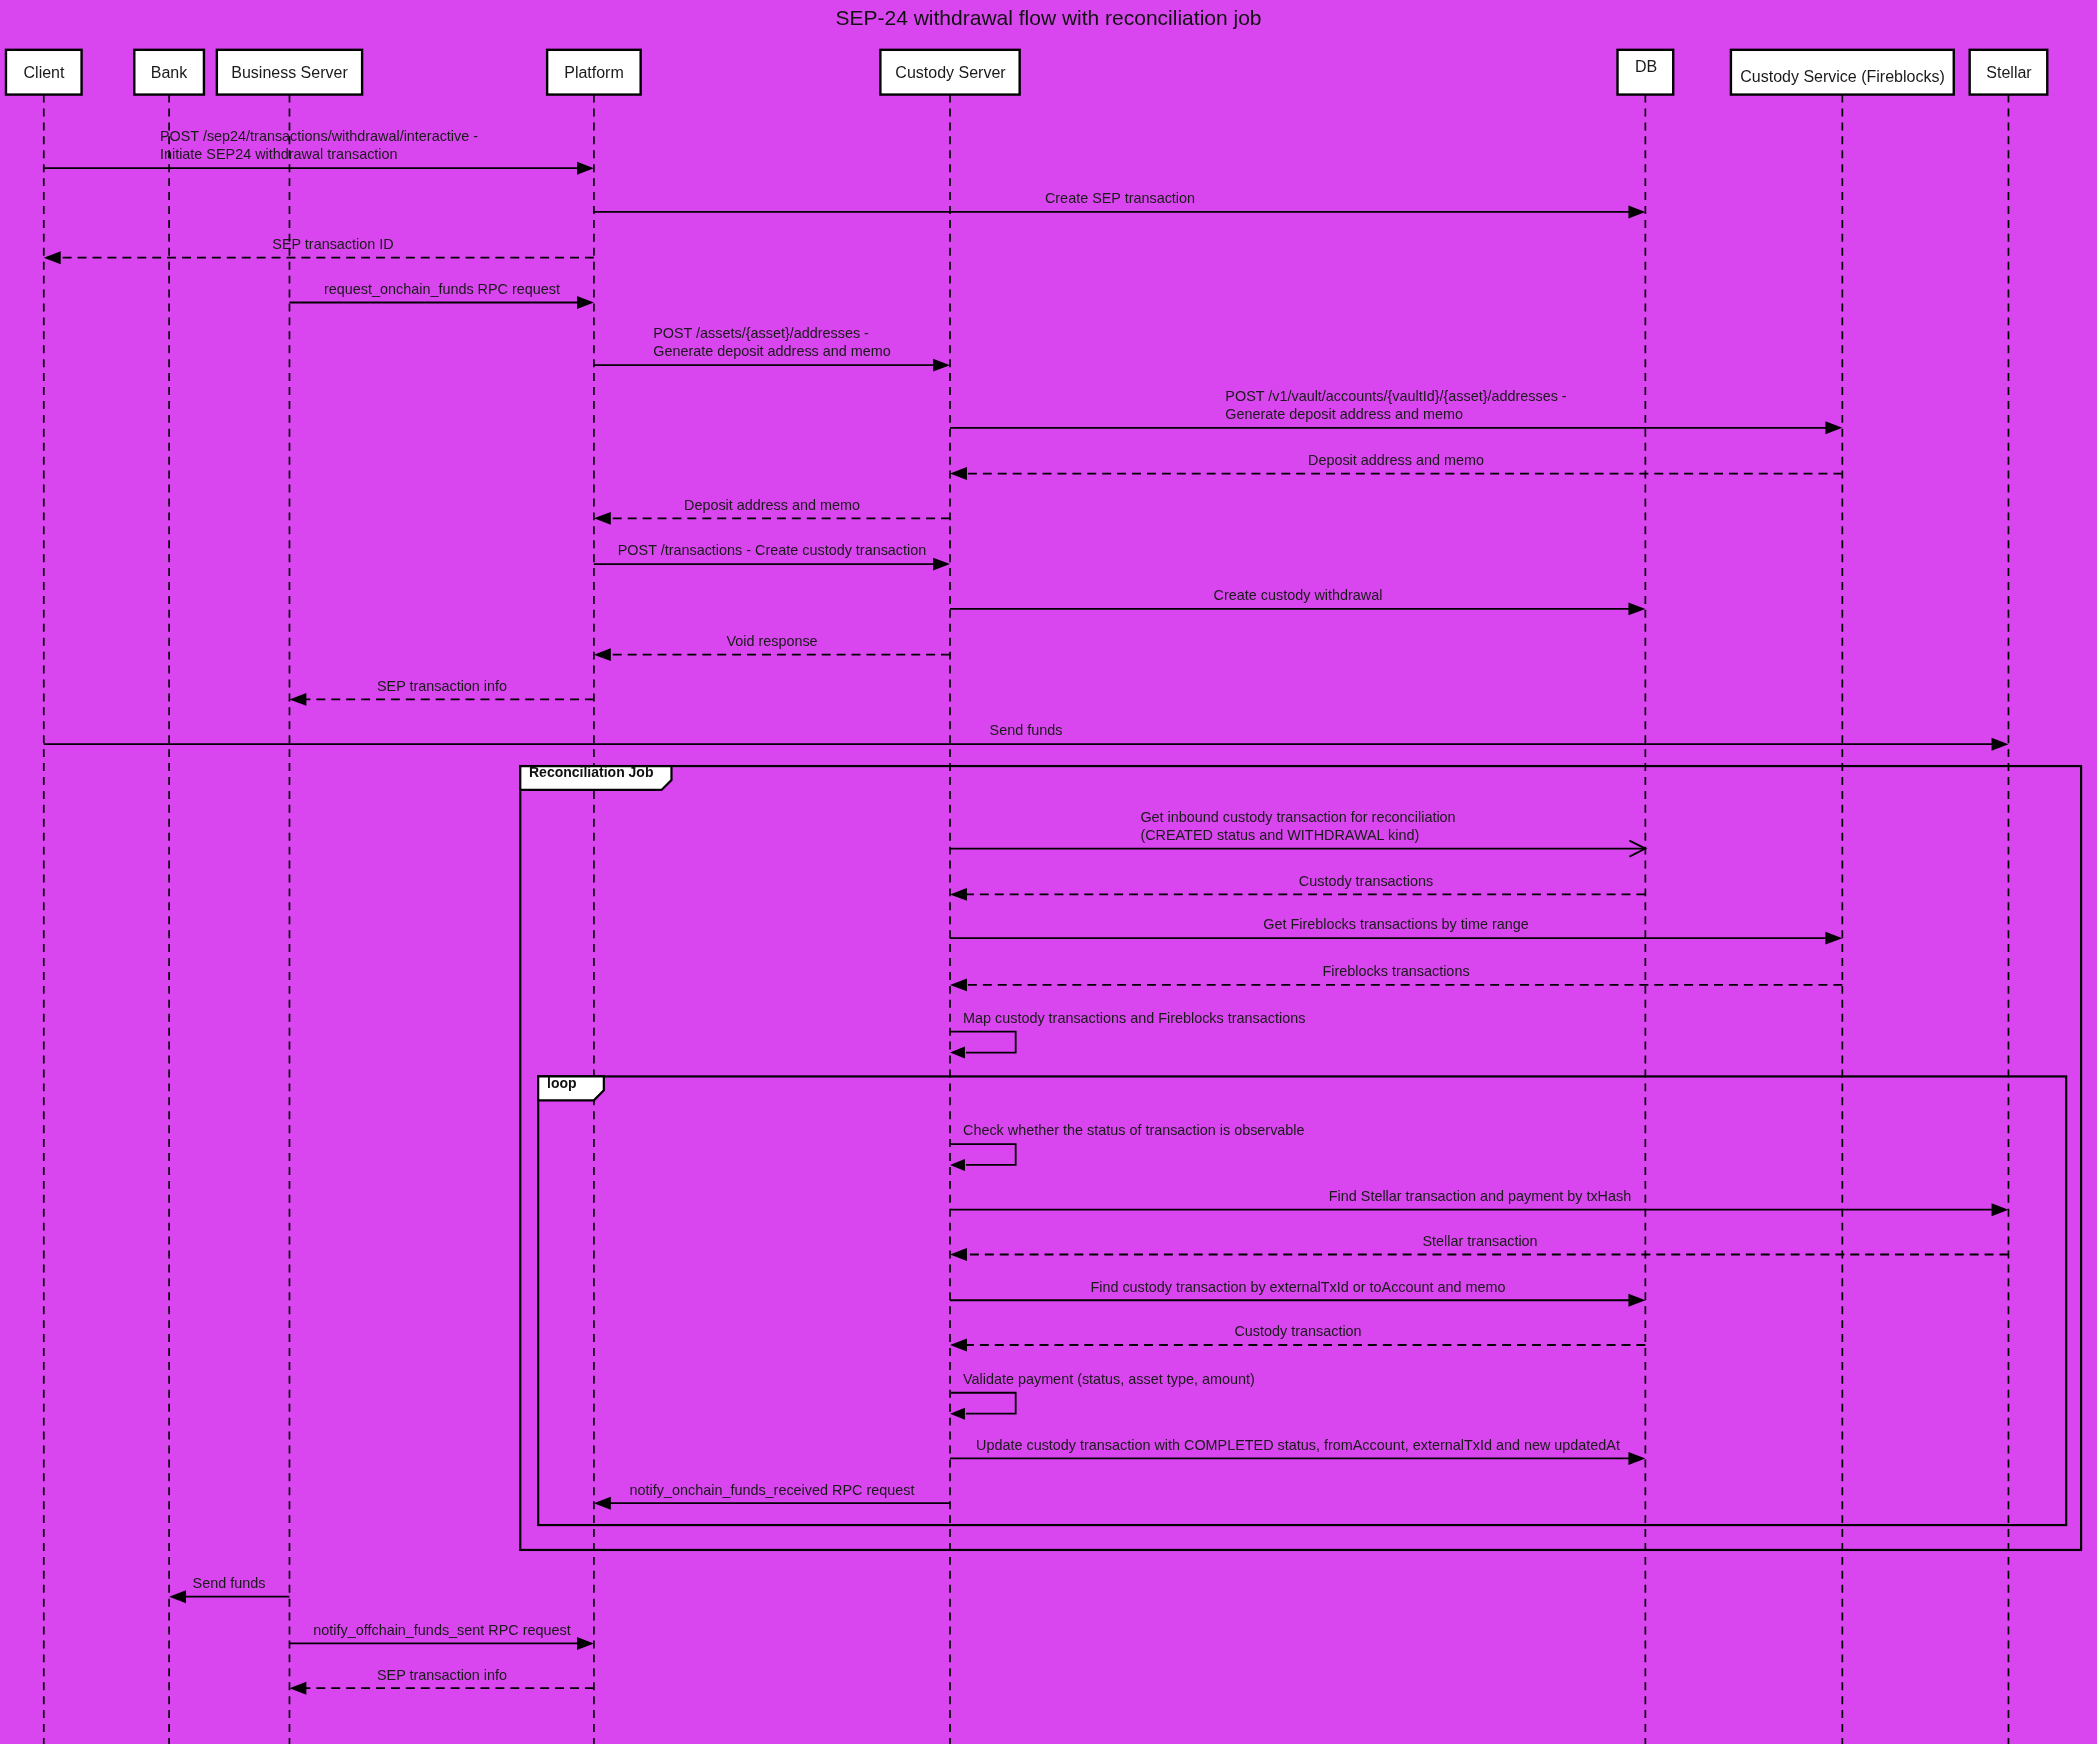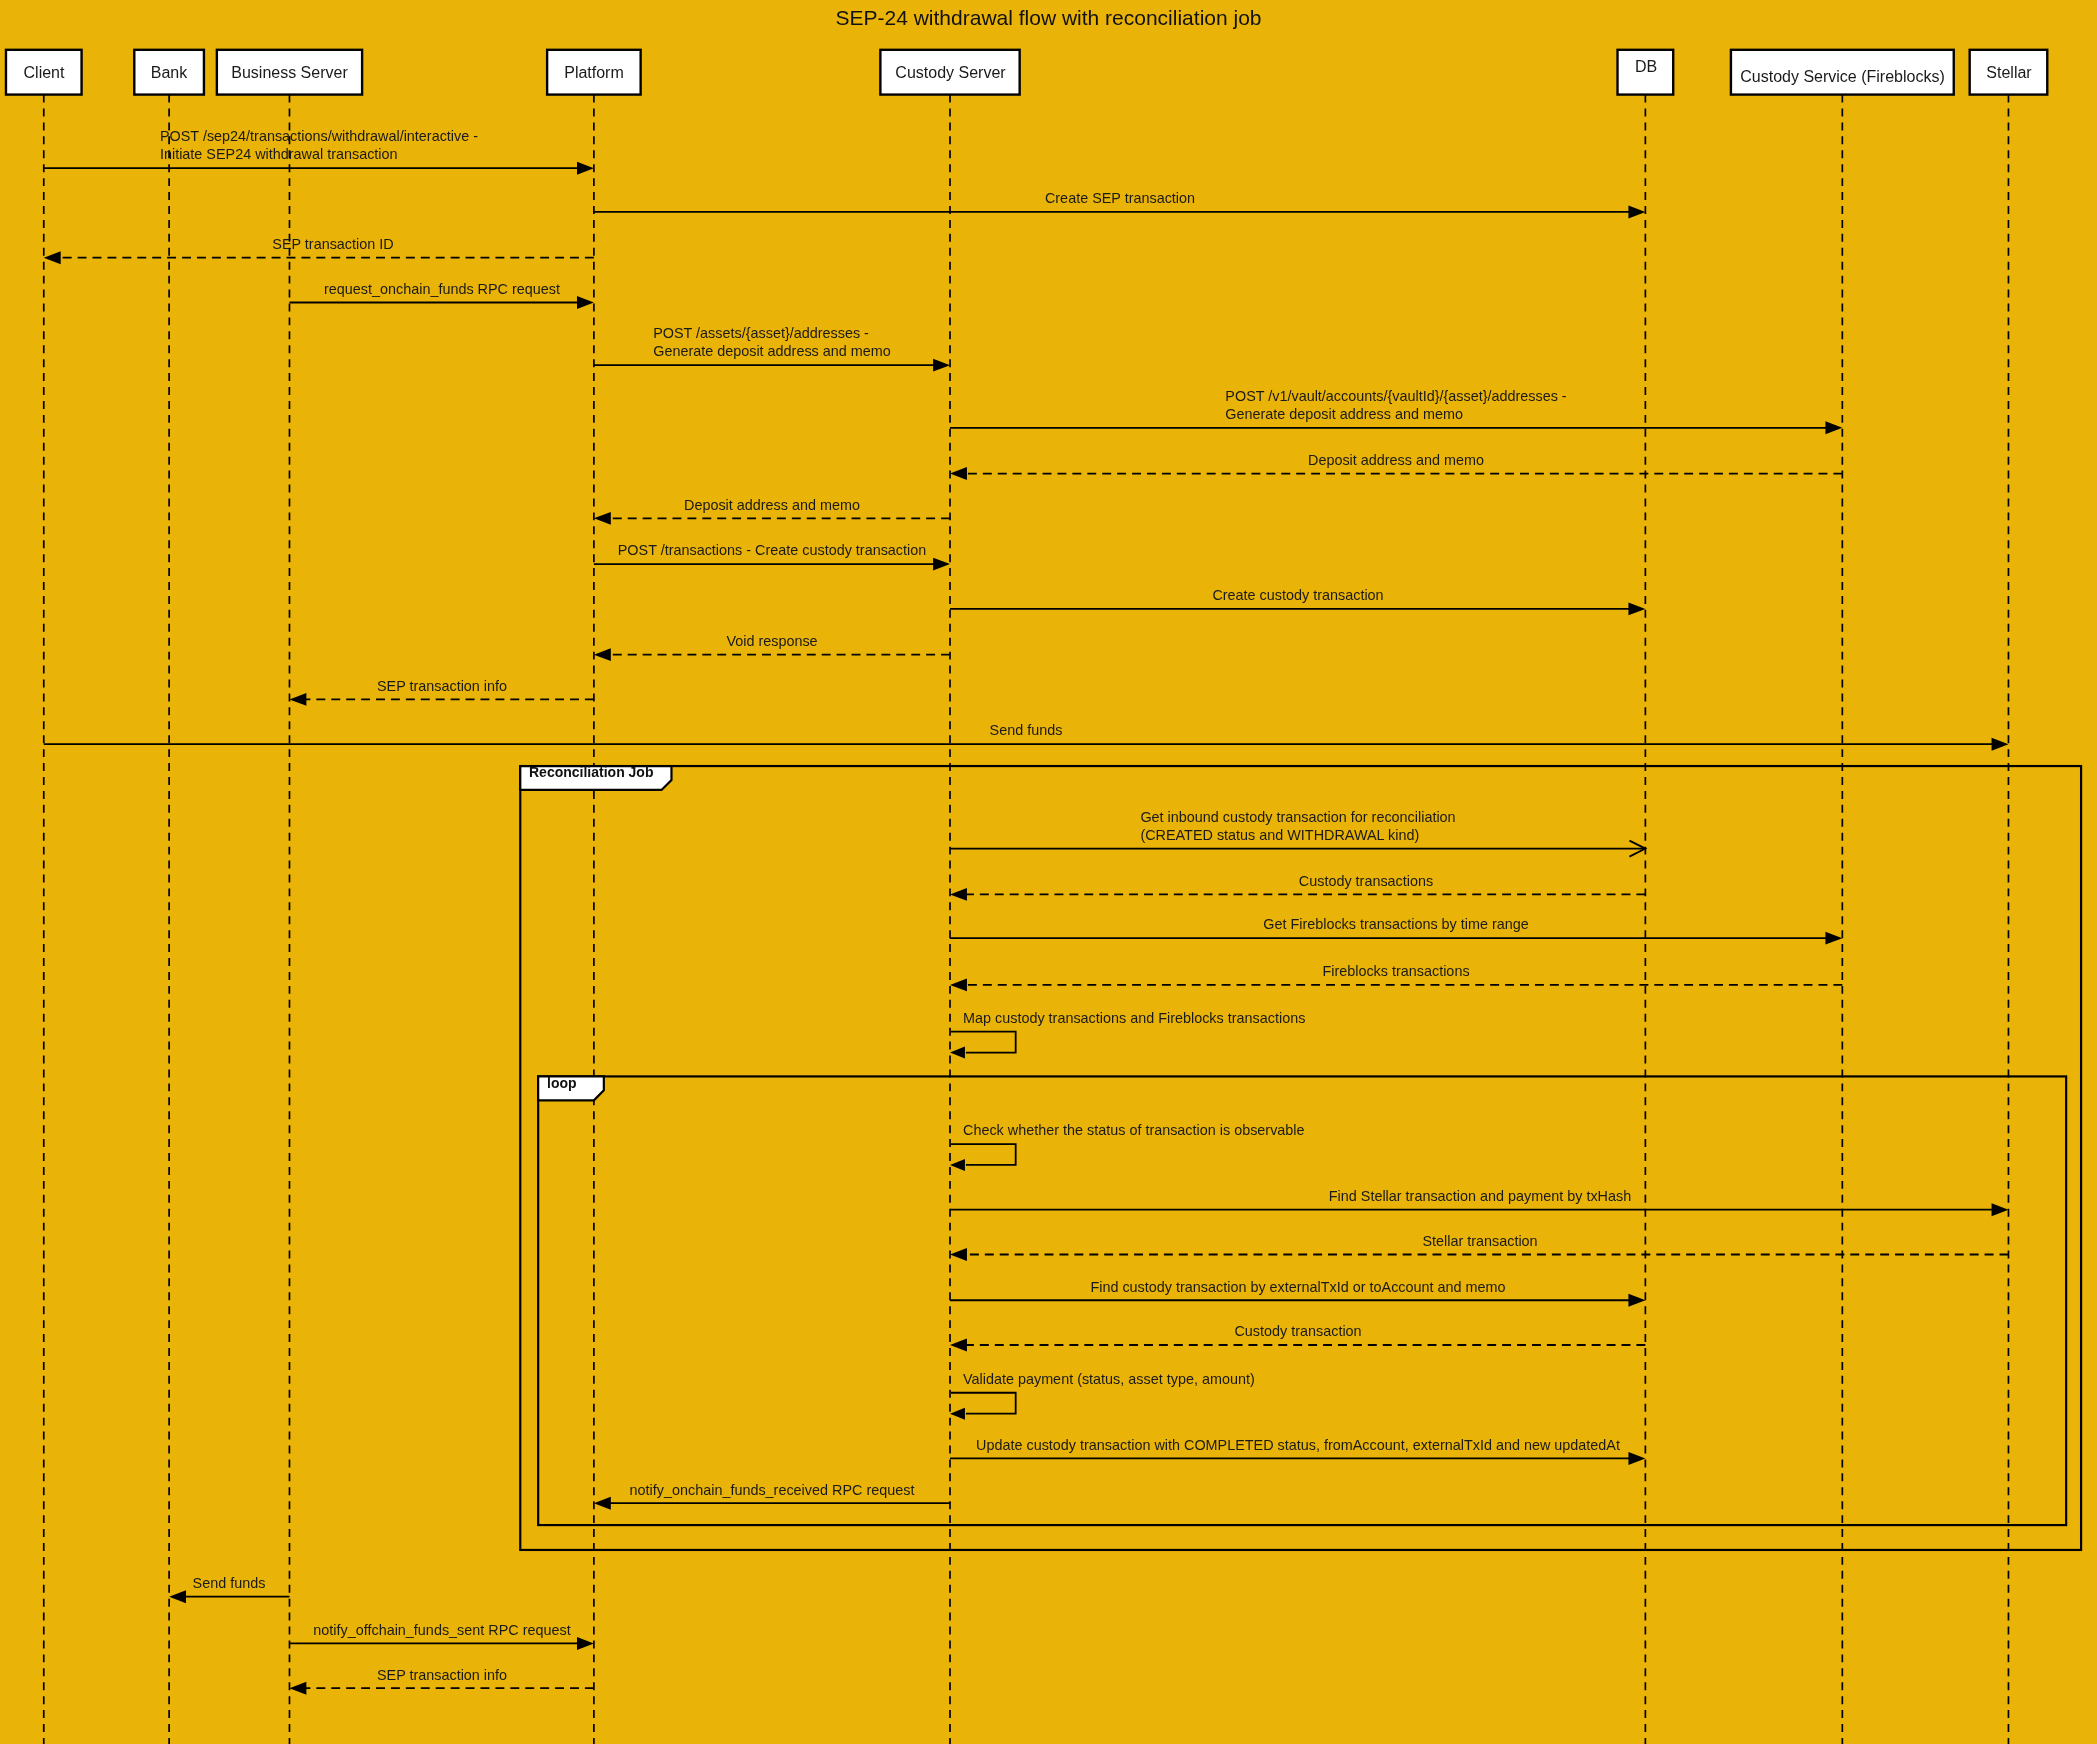--- a/index.html
+++ b/index.html
@@ -1,19 +1,19 @@
 <!DOCTYPE html>
 <html><head>
 <meta charset="utf-8">
 <style>
   html,body{margin:0;padding:0;background:#ffffff;}
   .diagram{
     position:relative;
     width:2097px;height:1744px;
-    background:#eab308;
+    background:#d946ef;
     font-family:"Liberation Sans",sans-serif;
     color:#1a1a1a;
     overflow:hidden;
   }
   .title{
     position:absolute;top:6px;left:0;width:100%;
     text-align:center;font-size:21px;color:#111;
   }
   .svg-layer{position:absolute;top:0;left:0;}
   .actor-label{
@@ -133,21 +133,21 @@
     <div class="msg-label" style="left: 1120px; top: 189px;">Create SEP transaction</div>
     <div class="msg-label" style="left: 319px; top: 235px; margin-left: 14px;">SEP transaction ID</div>
     <div class="msg-label" style="left: 442px; top: 280px;">request_onchain_funds RPC request</div>
     <div class="msg-label" style="left: 772px; top: 324px;">POST /assets/{asset}/addresses -
 Generate deposit address and memo</div>
     <div class="msg-label" style="left: 1396px; top: 387px;">POST /v1/vault/accounts/{vaultId}/{asset}/addresses -
 Generate deposit address and memo</div>
     <div class="msg-label" style="left: 1396px; top: 451px;">Deposit address and memo</div>
     <div class="msg-label" style="left: 772px; top: 496px;">Deposit address and memo</div>
     <div class="msg-label" style="left: 772px; top: 541px;">POST /transactions - Create custody transaction</div>
-    <div class="msg-label" style="left: 1298px; top: 586px;">Create custody transaction</div>
+    <div class="msg-label" style="left: 1298px; top: 586px;">Create custody withdrawal</div>
     <div class="msg-label" style="left: 772px; top: 632px;">Void response</div>
     <div class="msg-label" style="left: 442px; top: 677px;">SEP transaction info</div>
     <div class="msg-label" style="left: 1026px; top: 721px;">Send funds</div>
     <div class="msg-label" style="left: 1298px; top: 808px;">Get inbound custody transaction for reconciliation
 (CREATED status and WITHDRAWAL kind)</div>
     <div class="msg-label" style="left: 1366px; top: 872px;">Custody transactions</div>
     <div class="msg-label" style="left: 1396px; top: 915px;">Get Fireblocks transactions by time range</div>
     <div class="msg-label" style="left: 1396px; top: 962px;">Fireblocks transactions</div>
     <div class="self-label" style="left: 963px; top: 1009px;">Map custody transactions and Fireblocks transactions</div>
     <div class="self-label" style="left: 963px; top: 1121px;">Check whether the status of transaction is observable</div>

